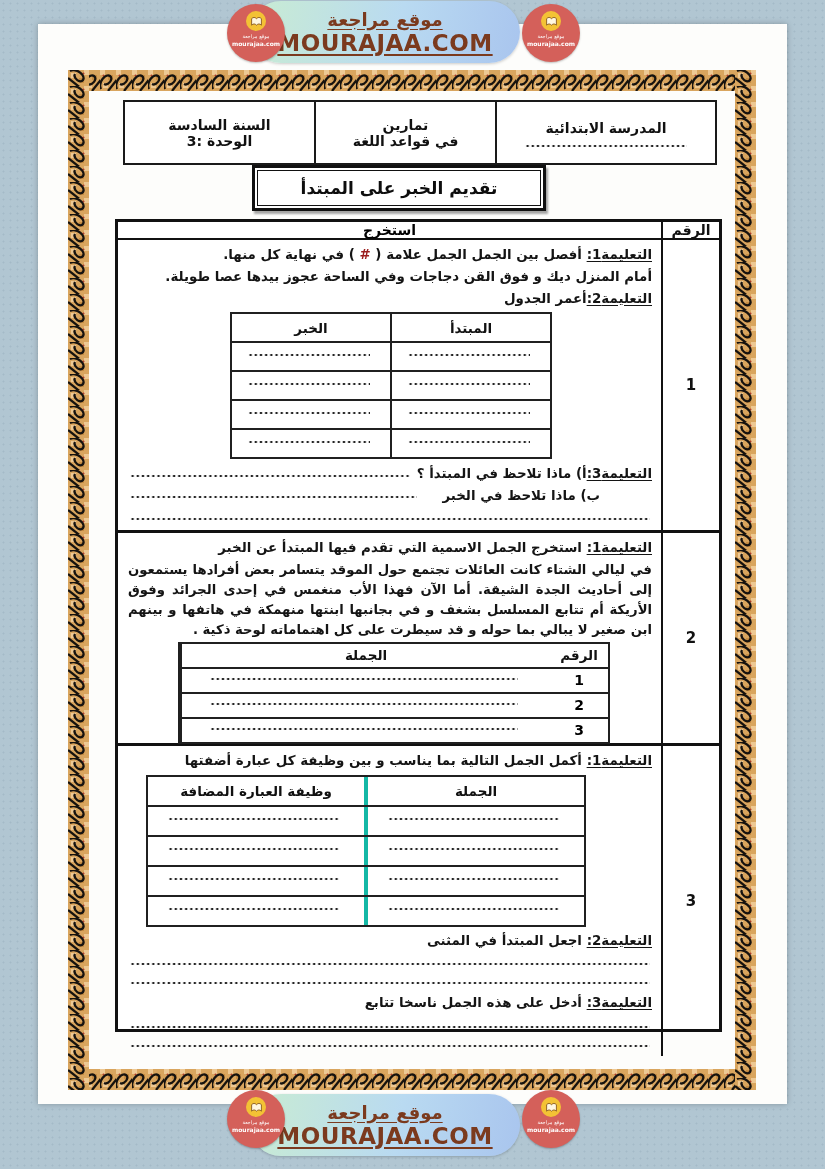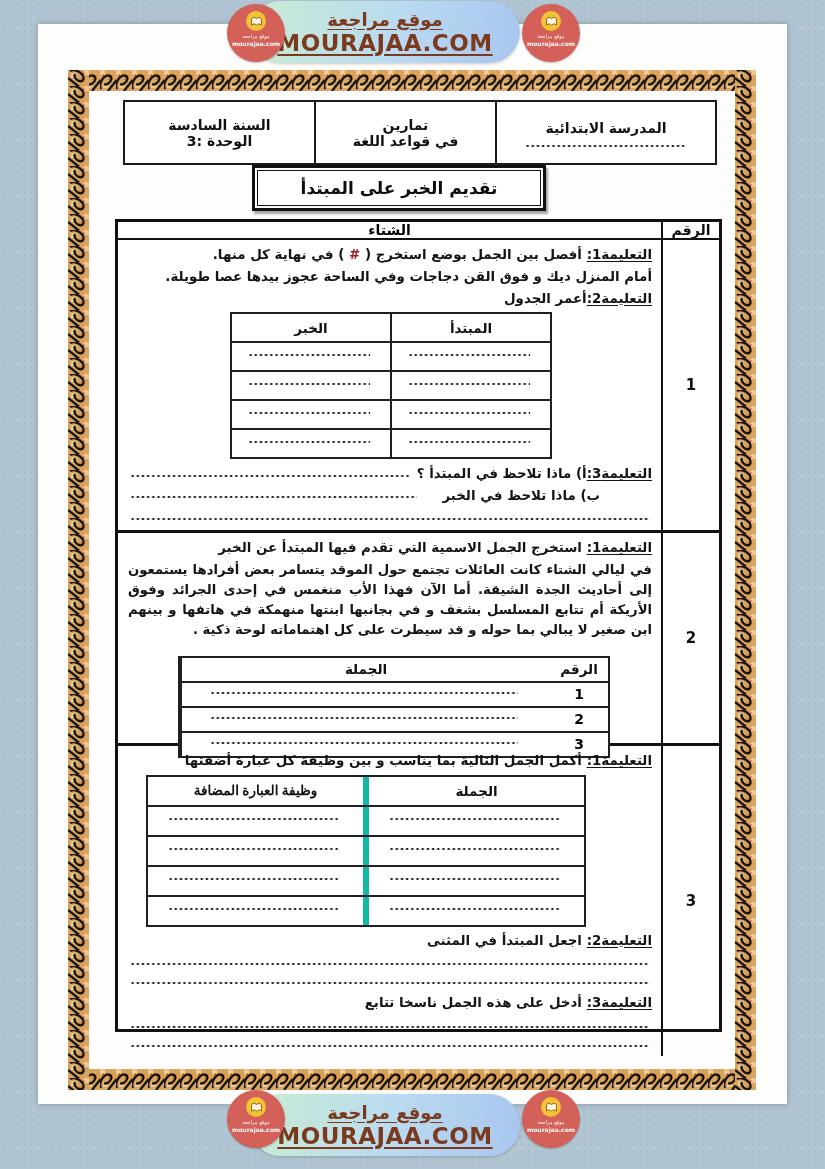--- a/index.html
+++ b/index.html
@@ -76,42 +76,42 @@
   .mark { color:#9b1c1c; font-weight:bold; }
   .flexline { display:flex; align-items:flex-end; }
   .flexline .txt { white-space:nowrap; }
   .indent { padding-right:52px;gap:19px; }
   .dots {
     background-image:radial-gradient(circle, #242424 1.15px, rgba(0,0,0,0) 1.5px);
     background-size:5.2px 6px; background-repeat:repeat-x; background-position:0 center;
   }
   .dfill { flex:1 1 auto; height:13px; margin:0 6px 3px 2px; }
   .dotrow { height:13px; margin:6px 2px 4px 2px; }
-  .para { font-size:13.2px; font-weight:700; line-height:1.52; text-align:justify; margin:1px 0 16px; color:#141414; }
+  .para { font-size:13.2px; font-weight:700; line-height:1.52; text-align:justify; margin:1px 0 2px; color:#141414; }
   
   .itable { border:2px solid #202020; background:#fff; }
   .itr { display:flex; border-top:2px solid #202020; align-items:stretch; }
   .itr:first-child { border-top:none; }
   .ith { display:flex; align-items:center; justify-content:center; font-weight:bold; font-size:13.5px; color:#111; }
   .itd { display:flex; align-items:center; }
   .t1 { width:318px; margin:3px 100px 5px auto; }
   .t1 .itr { height:27px; }
   .t1 .cell { flex:1; }
   .t1 .itr > .cell + .cell { border-right:2px solid #202020; }
   .t1 .itd { padding:0 14px; }
   .t2 { width:428px; margin:2px 42px 2px auto; }
   .t2 .itr { height:23px; }
   .t2 .ncell { width:58px; flex:none; }
   .t2 .scell { flex:1; border-left:2px solid #202020; }
   .t2 .itd.scell { padding:0 26px; }
   .t2 .num { font-weight:bold; font-size:14px; width:100%; text-align:center; }
   .t3 { width:436px; margin:3px 66px 4px auto; }
   .t3 .itr { height:28px; }
   .t3 .cell { flex:1; }
-  .t3 .itr > .cell + .cell { border-right:6px solid #14b8a6;font-family:Liberation Serif, serif; }
+  .t3 .itr > .cell + .cell { border-right:4px solid #14b8a6; }
   .t3 .itd { padding:0 18px; }
   .wm { position:absolute; left:455px; top:320px; opacity:.3; pointer-events:none; }
 </style>
 </head>
 <body>
 
 <div class="paper"></div>
 
 <svg class="frame frame-top" xmlns="http://www.w3.org/2000/svg">
   <defs>
@@ -193,28 +193,28 @@
 </div>
 
 <div class="title-box">
   <span>تقديم الخبر على المبتدأ</span>
 </div>
 
 <div class="main-table">
 
   <div class="mt-row mt-head">
     <div class="rank">الرقم</div>
-    <div class="excell">الشتاء</div>
+    <div class="excell">استخرج</div>
   </div>
 
   <div class="mt-row sec1">
     <div class="rank">1</div>
     <div class="content">
       <div class="line">
-        <span class="lbl">التعليمة1:</span><span> أفصل بين الجمل بوضع استخرج ( </span><span class="mark">#</span><span> ) في نهاية كل منها.</span>
+        <span class="lbl">التعليمة1:</span><span> أفصل بين الجمل الجمل علامة ( </span><span class="mark">#</span><span> ) في نهاية كل منها.</span>
       </div>
       <div class="line">أمام المنزل ديك  و فوق القن دجاجات وفي الساحة عجوز  بيدها عصا طويلة.</div>
       <div class="line">
         <span class="lbl">التعليمة2:</span><span>أعمر الجدول</span>
       </div>
       <div class="itable t1">
         <div class="itr">
           <div class="ith cell">المبتدأ</div>
           <div class="ith cell">الخبر</div>
         </div>

